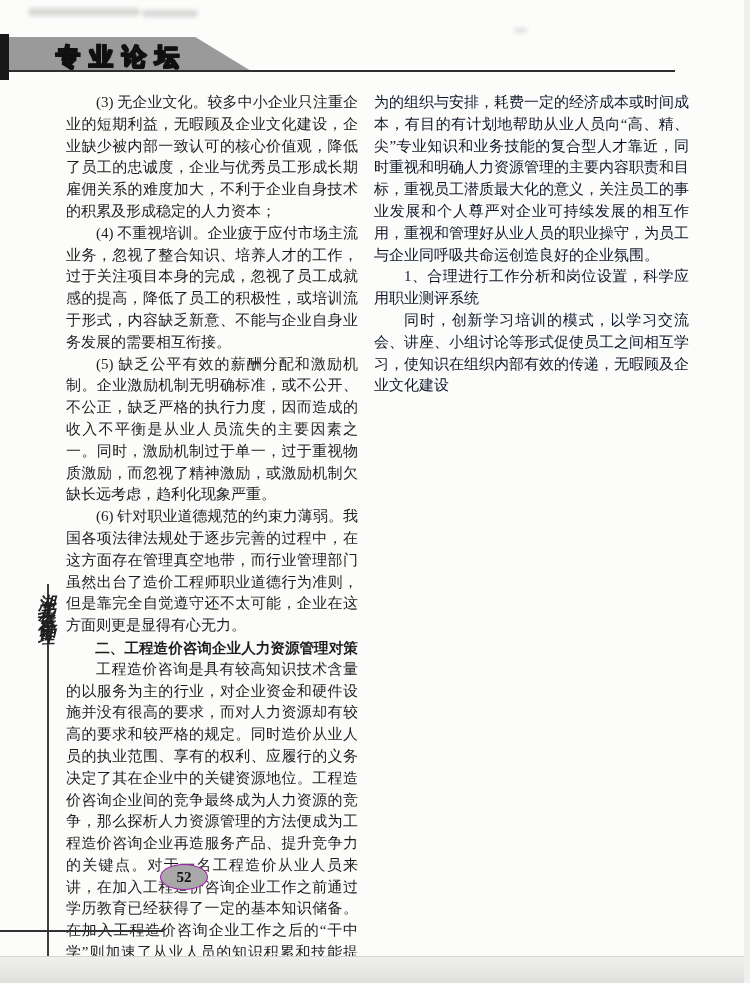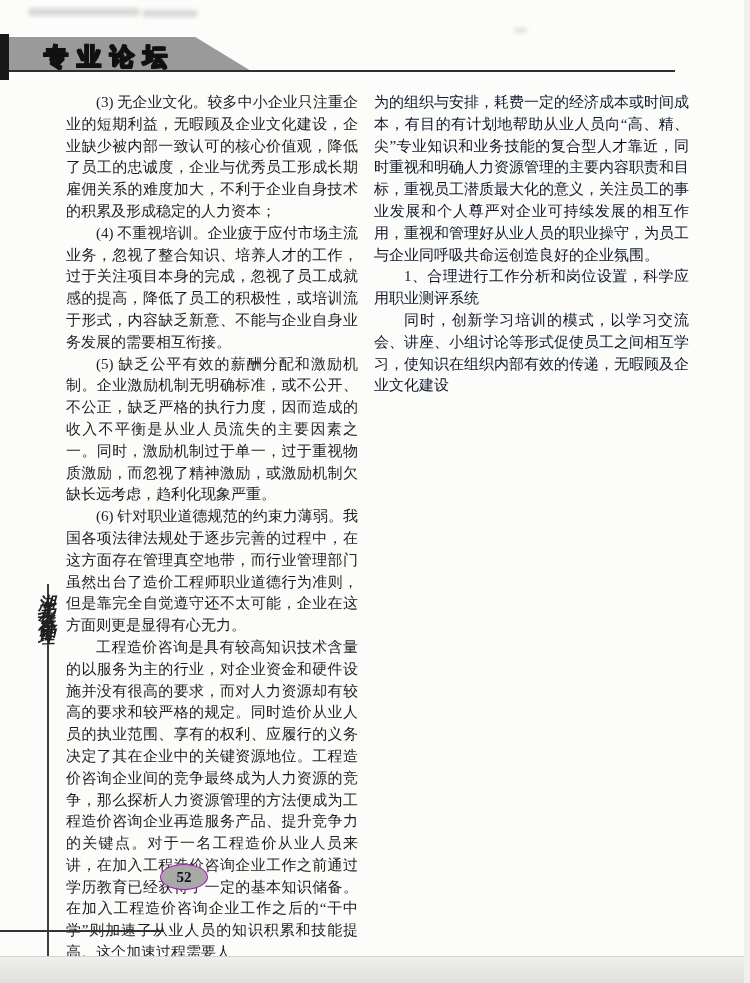--- a/index.html
+++ b/index.html
@@ -11,21 +11,21 @@
   .scan-smudge{position:absolute;background:#b9b9b9;border-radius:4px;filter:blur(2px);opacity:.55;}
   #smudge-a{left:28px;top:8px;width:112px;height:8px;}
   #smudge-b{left:142px;top:10px;width:56px;height:7px;}
   #smudge-c{left:514px;top:28px;width:13px;height:5px;opacity:.45;}
   #left-edge-bar{position:absolute;left:0;top:34px;width:9px;height:46px;background:#181818;}
   #forum-banner{
     position:absolute;left:9px;top:37px;width:242px;height:34px;background:#9a9a9a;
     clip-path:polygon(0 0,77% 0,100% 100%,0 100%);
   }
   #forum-banner-label{
-    position:absolute;left:44px;top:41px;
+    position:absolute;left:56px;top:41px;
     font-family:"DejaVu Sans","Liberation Sans",sans-serif;font-weight:bold;font-size:24px;
     color:#ffffff;letter-spacing:9px;-webkit-text-stroke:1.6px #101010;
     text-shadow:1px 1px 0 #101010,-1px -1px 0 #101010,1px -1px 0 #101010,-1px 1px 0 #101010;
   }
   #header-rule{position:absolute;left:9px;top:70px;width:666px;height:2px;background:#2e2e2e;}
   
   #sidebar-rule{position:absolute;left:47px;top:584px;width:2px;height:399px;background:#3d3d3d;}
   #journal-title-vertical{
     position:absolute;left:37px;top:580px;width:22px;height:185px;
     writing-mode:vertical-rl;text-orientation:upright;
@@ -73,20 +73,21 @@
   <div id="header-rule"></div>
 
   <div id="sidebar-rule"></div>
   <div id="journal-title-vertical">湖北工程造价管理</div>
 
   <div id="article-left-column" class="column" style="color: rgb(29, 29, 29);">
       <p class="indent">(3) 无企业文化。较多中小企业只注重企业的短期利益，无暇顾及企业文化建设，企业缺少被内部一致认可的核心价值观，降低了员工的忠诚度，企业与优秀员工形成长期雇佣关系的难度加大，不利于企业自身技术的积累及形成稳定的人力资本；</p>
       <p class="indent">(4) 不重视培训。企业疲于应付市场主流业务，忽视了整合知识、培养人才的工作，过于关注项目本身的完成，忽视了员工成就感的提高，降低了员工的积极性，或培训流于形式，内容缺乏新意、不能与企业自身业务发展的需要相互衔接。</p>
       <p class="indent">(5) 缺乏公平有效的薪酬分配和激励机制。企业激励机制无明确标准，或不公开、不公正，缺乏严格的执行力度，因而造成的收入不平衡是从业人员流失的主要因素之一。同时，激励机制过于单一，过于重视物质激励，而忽视了精神激励，或激励机制欠缺长远考虑，趋利化现象严重。</p>
       <p class="indent">(6) 针对职业道德规范的约束力薄弱。我国各项法律法规处于逐步完善的过程中，在这方面存在管理真空地带，而行业管理部门虽然出台了造价工程师职业道德行为准则，但是靠完全自觉遵守还不太可能，企业在这方面则更是显得有心无力。</p>
+      <p class="heading">二、工程造价咨询企业人力资源管理对策</p>
       <p class="indent">工程造价咨询是具有较高知识技术含量的以服务为主的行业，对企业资金和硬件设施并没有很高的要求，而对人力资源却有较高的要求和较严格的规定。同时造价从业人员的执业范围、享有的权利、应履行的义务决定了其在企业中的关键资源地位。工程造价咨询企业间的竞争最终成为人力资源的竞争，那么探析人力资源管理的方法便成为工程造价咨询企业再造服务产品、提升竞争力的关键点。对于一名工程造价从业人员来讲，在加入工程造价咨询企业工作之前通过学历教育已经获得了一定的基本知识储备。在加入工程造价咨询企业工作之后的“干中学”则加速了从业人员的知识积累和技能提高。这个加速过程需要人</p>
     </div>
   <div id="article-right-column" class="column" style="color: #0f172a;">
       <p class="cont">为的组织与安排，耗费一定的经济成本或时间成本，有目的有计划地帮助从业人员向“高、精、尖”专业知识和业务技能的复合型人才靠近，同时重视和明确人力资源管理的主要内容职责和目标，重视员工潜质最大化的意义，关注员工的事业发展和个人尊严对企业可持续发展的相互作用，重视和管理好从业人员的职业操守，为员工与企业同呼吸共命运创造良好的企业氛围。</p>
       <p class="subheading">1、合理进行工作分析和岗位设置，科学应用职业测评系统</p>
       <p class="indent">同时，创新学习培训的模式，以学习交流会、讲座、小组讨论等形式促使员工之间相互学习，使知识在组织内部有效的传递，无暇顾及企业文化建设</p>
     </div>
 
   <div id="footer-rule"></div>
   <div id="page-number-badge" style="background: rgb(168, 168, 168);">

